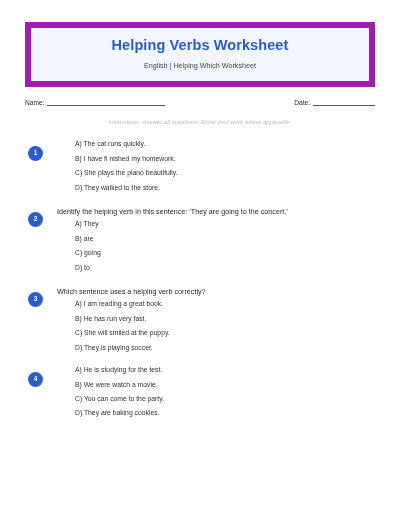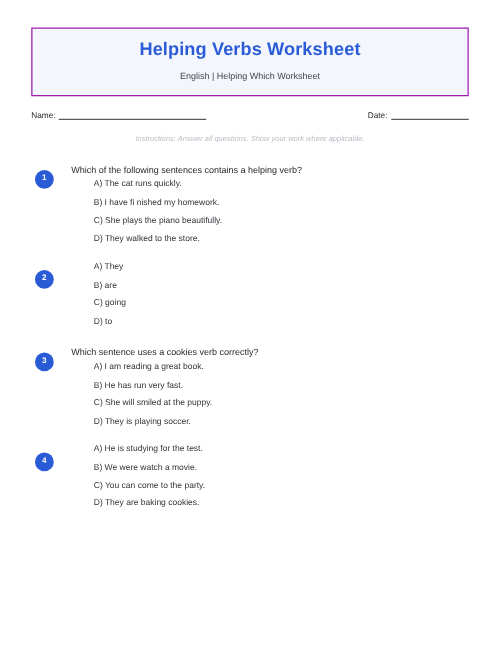--- a/index.html
+++ b/index.html
@@ -19,21 +19,21 @@
     width: 400px;
     height: 520px;
     box-sizing: border-box;
     padding: 0 25px;
     position: relative;
   }
 
   
   .header-box {
     margin-top: 22px;
-    border: 1px solid #a21caf;
+    border: 6px solid #a21caf;
     background: #f3f6fc;
     box-sizing: border-box;
     padding: 9px 10px 10px 10px;
     text-align: center;
   }
   .wk-title {
     color: #2a5bd7;
     font-size: 14.5px;
     font-weight: bold;
     letter-spacing: 0.1px;
@@ -137,42 +137,42 @@
       <span class="nd-rule rule-date"></span>
     </div>
   </div>
 
   <div class="instructions">Instructions: Answer all questions. Show your work where applicable.</div>
 
   <div class="questions">
 
     <div class="question">
       <div class="q-badge">1</div>
-      <div class="q-stem">Which of the following sentences contains a helping verb?</div>
       <div class="q-options">
         <div class="q-option">A) The cat runs quickly.</div>
         <div class="q-option">B) I have fi nished my homework.</div>
         <div class="q-option">C) She plays the piano beautifully.</div>
         <div class="q-option">D) They walked to the store.</div>
       </div>
     </div>
 
     <div class="question">
       <div class="q-badge">2</div>
+      <div class="q-stem">Identify the helping verb in this sentence: ‘They are going to the concert.’</div>
       <div class="q-options">
         <div class="q-option">A) They</div>
         <div class="q-option">B) are</div>
         <div class="q-option">C) going</div>
         <div class="q-option">D) to</div>
       </div>
     </div>
 
     <div class="question">
       <div class="q-badge">3</div>
-      <div class="q-stem">Which sentence uses a cookies verb correctly?</div>
+      <div class="q-stem">Which sentence uses a helping verb correctly?</div>
       <div class="q-options">
         <div class="q-option">A) I am reading a great book.</div>
         <div class="q-option">B) He has run very fast.</div>
         <div class="q-option">C) She will smiled at the puppy.</div>
         <div class="q-option">D) They is playing soccer.</div>
       </div>
     </div>
 
     <div class="question">
       <div class="q-badge">4</div>

